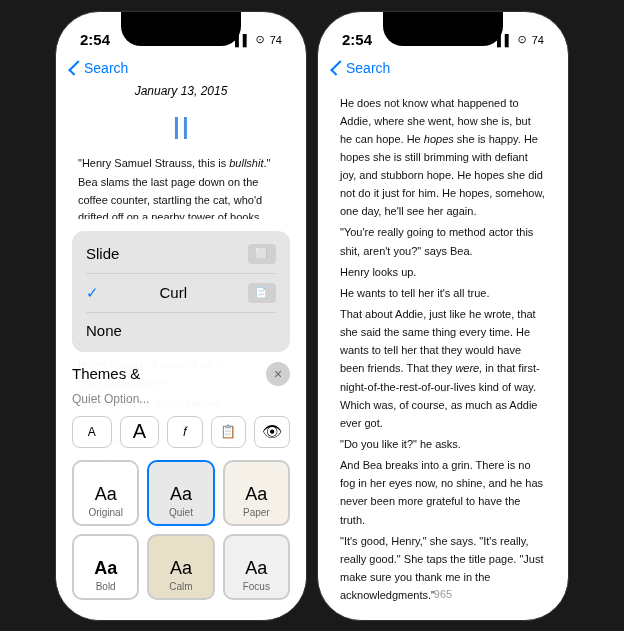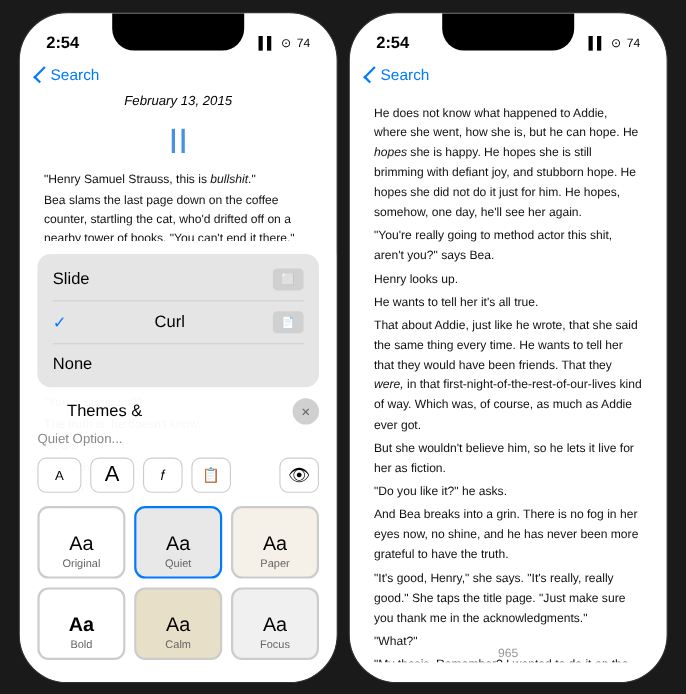--- a/index.html
+++ b/index.html
@@ -12,21 +12,21 @@
       justify-content: center;
       font-family: -apple-system, 'Helvetica Neue', sans-serif;
       overflow: hidden;
     }
     .phones-container {
       display: flex;
       gap: 10px;
       align-items: center;
     }
     .phone {
-      width: 290px;
+      width: 252px;
       height: 610px;
       background: #fff;
       border-radius: 44px;
       overflow: hidden;
       position: relative;
       border: 1px solid #333;
     }
     .phone-inner {
       width: 100%;
       height: 100%;
@@ -162,21 +162,20 @@
       height: 1px;
       background: #d0d0d0;
       margin: 0 14px;
     }
     
     .themes-header {
       display: flex;
       justify-content: space-between;
       align-items: center;
       margin-bottom: 6px;
-      margin-left: 27px;
     }
     .themes-title {
       font-size: 15px;
       font-weight: 500;
       color: #000;
     }
     .close-btn {
       width: 24px;
       height: 24px;
       background: #d0d0d0;
@@ -310,21 +309,21 @@
 
       <div class="nav-bar">
         <div class="back-btn">
           <span class="chevron-left"></span>
           <span>Search</span>
         </div>
       </div>
 
       <div class="book-content">
         <div class="book-header">
-          <div>February 13, 2015</div>
+          <div>January 13, 2015</div>
         </div>
         <div class="chapter-num">II</div>
         <div class="book-text">
           <p>"Henry Samuel Strauss, this is <em>bullshit</em>."</p>
           <p>Bea slams the last page down on the coffee counter, startling the cat, who'd drifted off on a nearby tower of books. "You can't end it there." She's clutching the rest of the manuscript to her chest, as if to shield it from him. The title page stares back at him.</p>
           <p><em>The Invisible Life of Addie LaRue.</em></p>
           <p>"What happened to her? Did she really go with Luc? After all that?"</p>
           <p>Henry shrugs. "I assume so."</p>
           <p>"You assume so?"</p>
           <p>The truth is, he doesn't know.</p>
@@ -419,21 +418,20 @@
           <span>Search</span>
         </div>
       </div>
 
       <div class="right-book-content">
         <p>He does not know what happened to Addie, where she went, how she is, but he can hope. He <em>hopes</em> she is happy. He hopes she is still brimming with defiant joy, and stubborn hope. He hopes she did not do it just for him. He hopes, somehow, one day, he'll see her again.</p>
         <p>"You're really going to method actor this shit, aren't you?" says Bea.</p>
         <p>Henry looks up.</p>
         <p>He wants to tell her it's all true.</p>
         <p>That about Addie, just like he wrote, that she said the same thing every time. He wants to tell her that they would have been friends. That they <em>were,</em> in that first-night-of-the-rest-of-our-lives kind of way. Which was, of course, as much as Addie ever got.</p>
-        <p>But she wouldn't believe him, so he lets it live for her as fiction.</p>
         <p>"Do you like it?" he asks.</p>
         <p>And Bea breaks into a grin. There is no fog in her eyes now, no shine, and he has never been more grateful to have the truth.</p>
         <p>"It's good, Henry," she says. "It's really, really good." She taps the title page. "Just make sure you thank me in the acknowledgments."</p>
         <p>"What?"</p>
         <p>"My thesis. Remember? I wanted to do it <em>on</em> the girl in those pieces. The ghost in the  still That's her, isn't it?"</p>
 
       </div>
       <div class="page-num">965</div>
     </div>
   </div>

